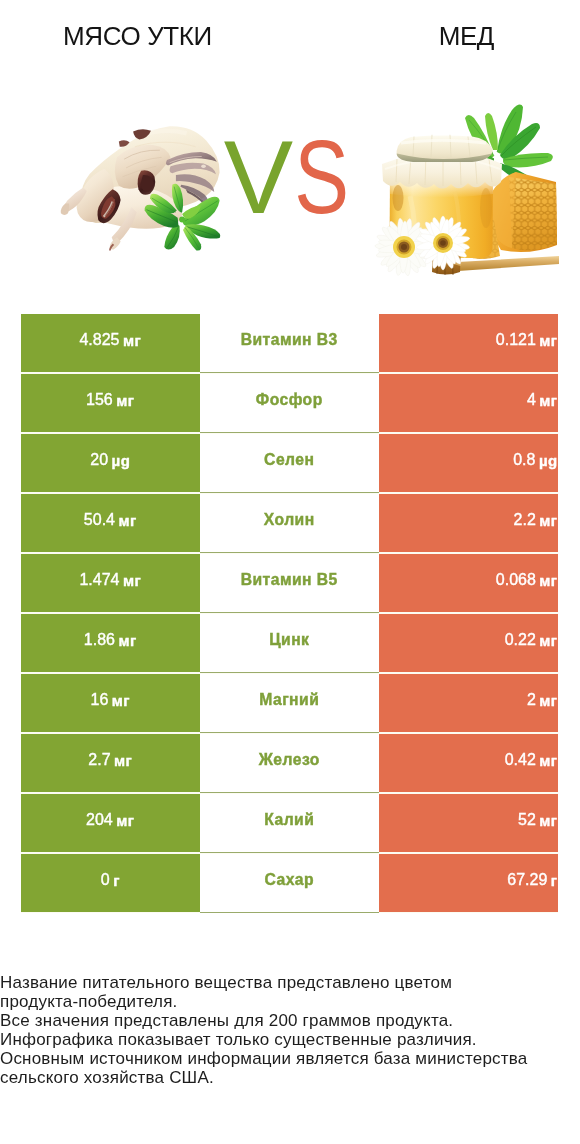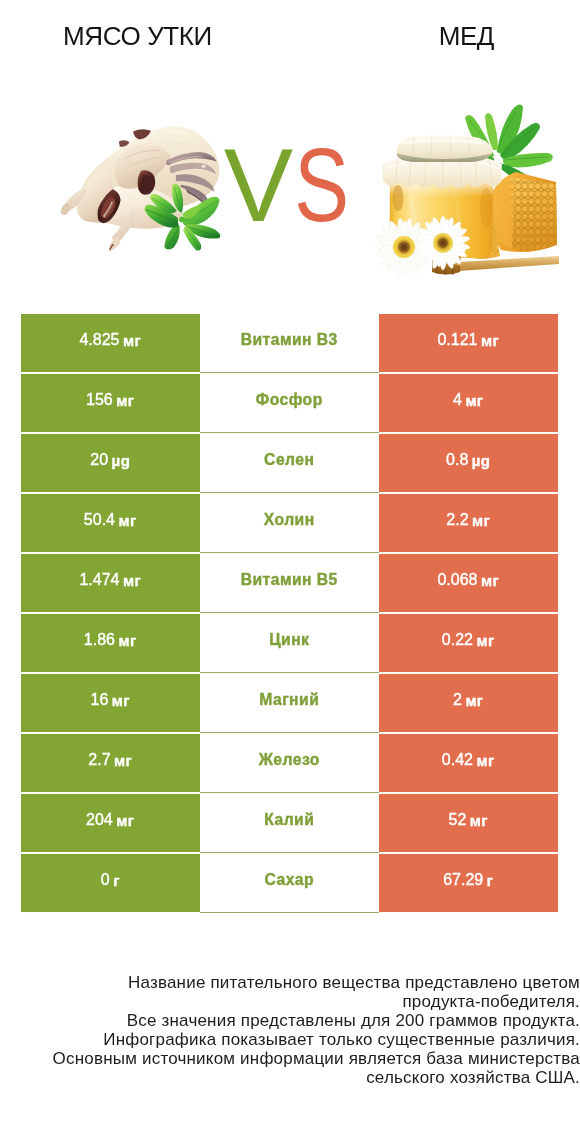--- a/index.html
+++ b/index.html
@@ -6,35 +6,35 @@
   body{width:580px;height:1144px;background:#fff;font-family:"Liberation Sans",sans-serif;overflow:hidden;-webkit-font-smoothing:antialiased;}
   .page{position:relative;width:580px;height:1144px;transform:translateZ(0);}
   .titles{position:absolute;top:0;left:12px;width:580px;height:70px;}
   .title{position:absolute;top:23px;width:290px;text-align:center;font-size:26px;line-height:26px;color:#141414;letter-spacing:-0.4px;white-space:nowrap;}
   .title.left{left:-19.6px;}
   .title.right{left:309.4px;}
   .hero{position:absolute;top:0;left:0;width:580px;height:290px;}
   .art{position:absolute;}
   .duck{left:60.1px;top:113px;width:169.4px;height:141.9px;}
   .honey{left:370px;top:95px;width:200px;height:190px;}
-  .vs{position:absolute;left:223.7px;top:115px;height:140px;line-height:140px;font-size:104px;white-space:nowrap;}
+  .vs{position:absolute;left:223.7px;top:107px;height:140px;line-height:140px;font-size:104px;white-space:nowrap;}
   .vs span{display:inline-block;transform-origin:center;}
   .vs .v{color:#79a42d;transform:scaleX(1.0);}
   .vs .s{color:#e2664a;transform:scaleX(0.79);margin-left:-6.4px;}
   .cmp{position:absolute;left:21px;top:314px;width:536.5px;background:#fcfcf2;}
   .row{display:flex;height:60px;}
   .cell{display:flex;align-items:center;justify-content:center;box-sizing:border-box;height:58px;padding-bottom:6px;}
   .cell.left{width:178.5px;background:#82a533;color:#fff;}
   .cell.mid{width:179.5px;background:#fff;color:#7fa03a;border-bottom:1px solid #9aab6b;height:59px;}
-  .cell.right{width:178.5px;background:#e36e4d;color:#fff;}
+  .cell.right{width:178.5px;background:#e36e4d;color:#fff;justify-content:flex-end;}
   .row:last-child{height:59px;}
   .num{font-size:16px;font-weight:400;letter-spacing:0px;-webkit-text-stroke:0.4px currentColor;}
   .unit{font-size:15px;font-weight:700;letter-spacing:0.4px;margin-left:3.5px;-webkit-text-stroke:0.4px currentColor;}
   .lbl{font-size:15.7px;font-weight:700;letter-spacing:0.45px;-webkit-text-stroke:0.42px currentColor;}
-  .footer{position:absolute;top:972.6px;left:0;width:580px;text-align:right;font-size:17px;color:#1d1d1d;line-height:19.1px;letter-spacing:0.2px;}
+  .footer{position:absolute;top:972.6px;left:0;width:580px;text-align:left;font-size:17px;color:#1d1d1d;line-height:19.1px;letter-spacing:0.2px;}
 </style>
 </head>
 <body>
 
 <div class="page">
   <div class="titles">
     <div class="title left">МЯСО УТКИ</div>
     <div class="title right">МЕД</div>
   </div>
   <div class="hero">

